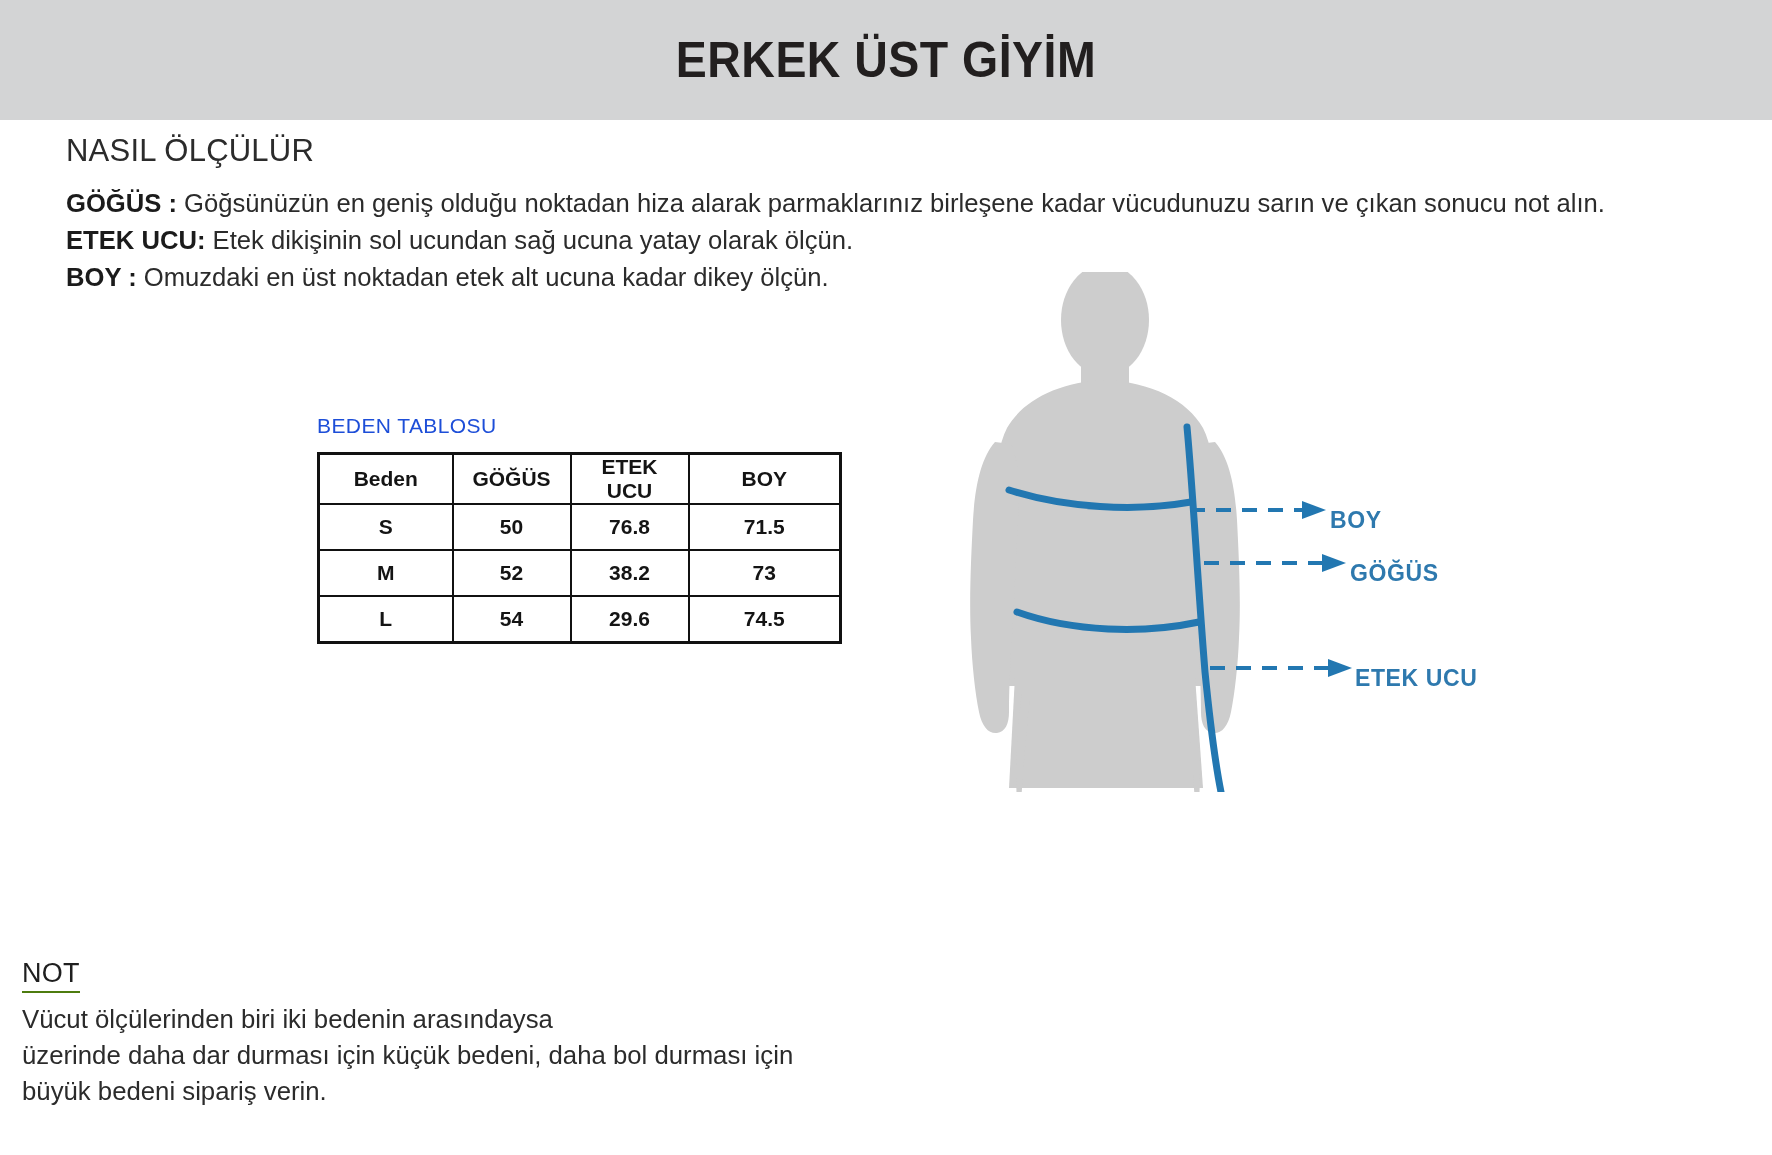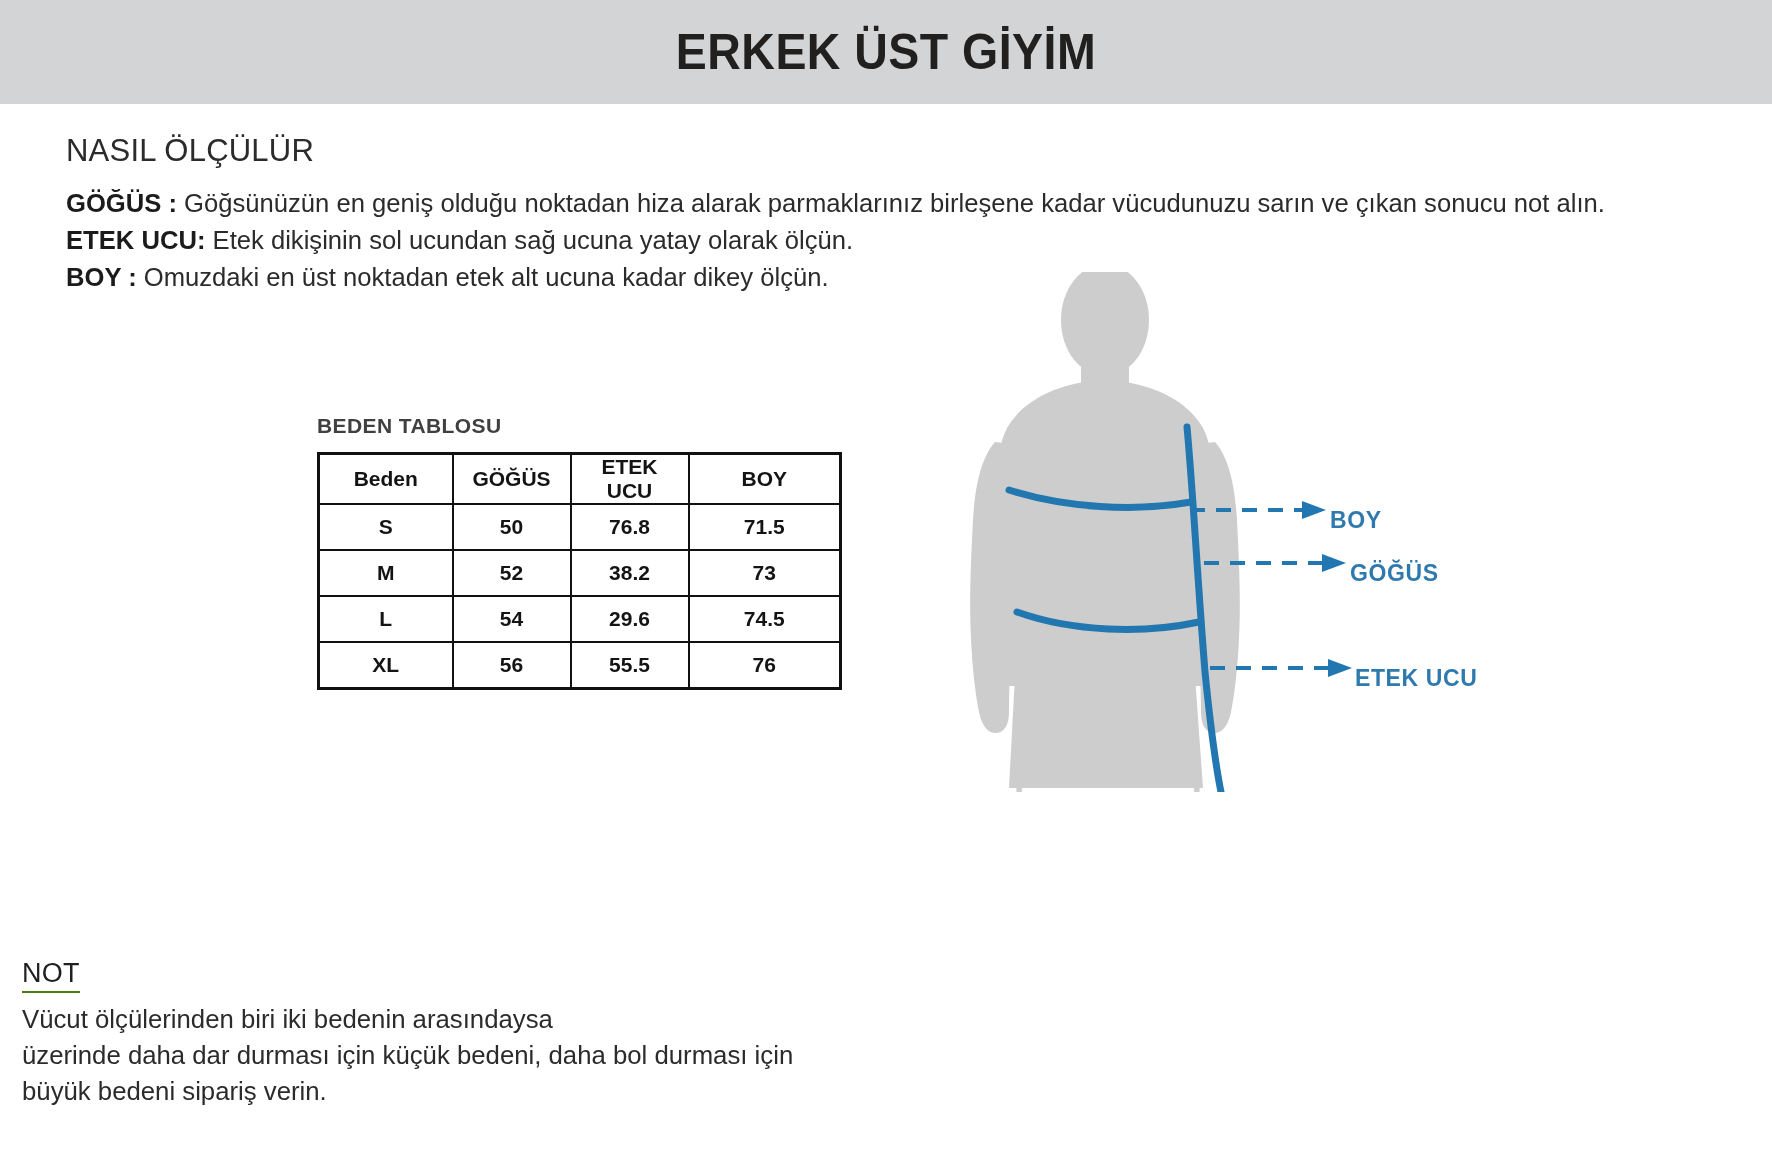--- a/index.html
+++ b/index.html
@@ -14,21 +14,21 @@
     font-family: "Liberation Sans", sans-serif;
     color: #231f20;
     overflow: hidden;
   }
 
   
   .header-bar {
     position: absolute;
     left: 0; top: 0;
     width: 1772px;
-    height: 104px;
+    height: 120px;
     background: #d3d4d5;
     display: flex;
     align-items: center;
     justify-content: center;
   }
   .header-title {
     font-size: 50px;
     font-weight: 700;
     letter-spacing: 0.5px;
     color: #221f1f;
@@ -67,22 +67,22 @@
   }
 
   
   .table-wrap {
     position: absolute;
     left: 317px;
     top: 414px;
   }
   .table-caption {
     font-size: 21px;
-    font-weight: 700;
-    color: #404040;
+    font-weight: 400;
+    color: #1d4ed8;
     letter-spacing: 0.4px;
     margin-bottom: 14px;
   }
   table.size-table {
     border-collapse: collapse;
     border: 3px solid #111111;
     background: #ffffff;
   }
   table.size-table th,
   table.size-table td {
@@ -202,26 +202,20 @@
         <td>52</td>
         <td>38.2</td>
         <td>73</td>
       </tr>
       <tr>
         <td>L</td>
         <td>54</td>
         <td>29.6</td>
         <td>74.5</td>
       </tr>
-      <tr>
-        <td>XL</td>
-        <td>56</td>
-        <td>55.5</td>
-        <td>76</td>
-      </tr>
     </tbody>
   </table>
 </div>
 
 <div class="figure">
   <svg width="420" height="520" viewBox="0 0 420 520" xmlns="http://www.w3.org/2000/svg">
 
     <g fill="#cdcdcd">
 
       <ellipse cx="150" cy="48" rx="44" ry="56"></ellipse>

